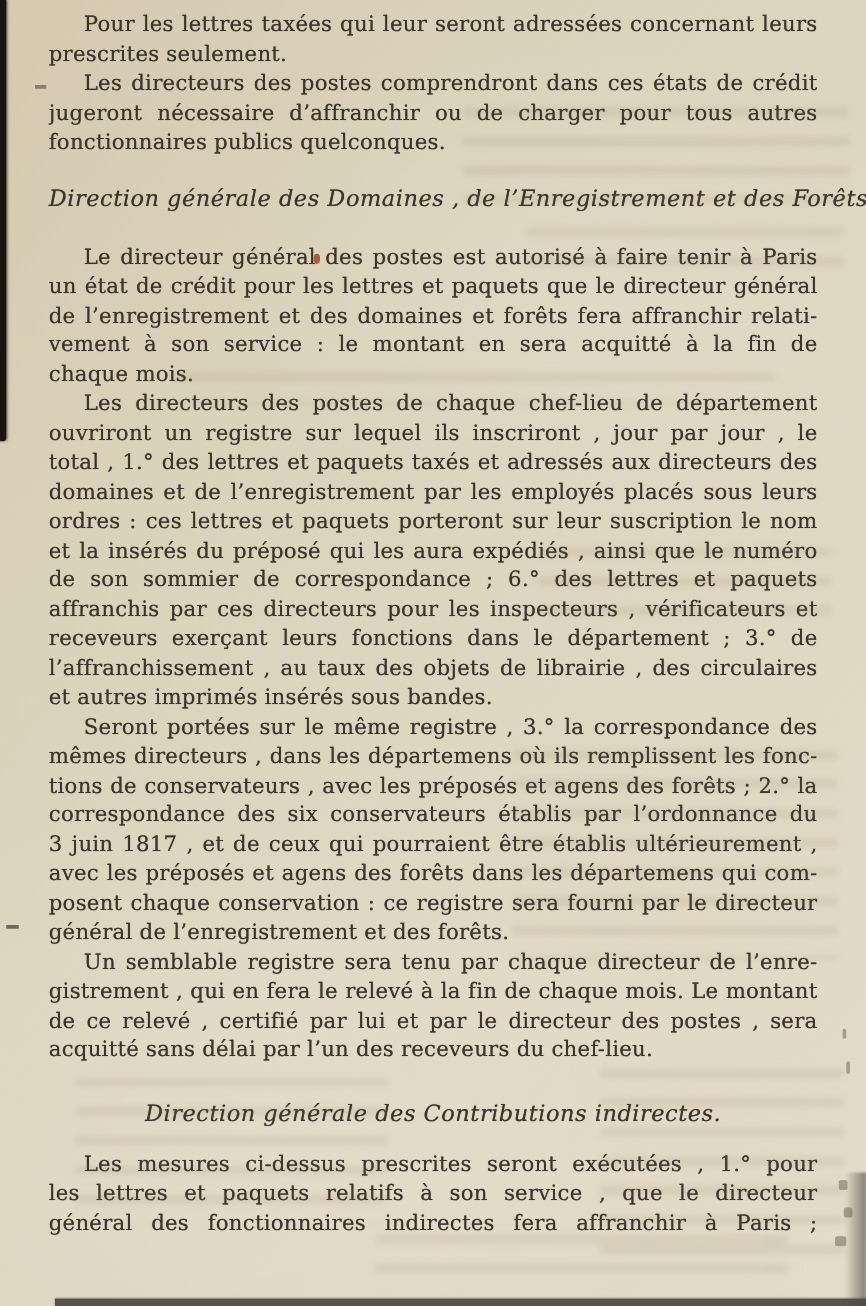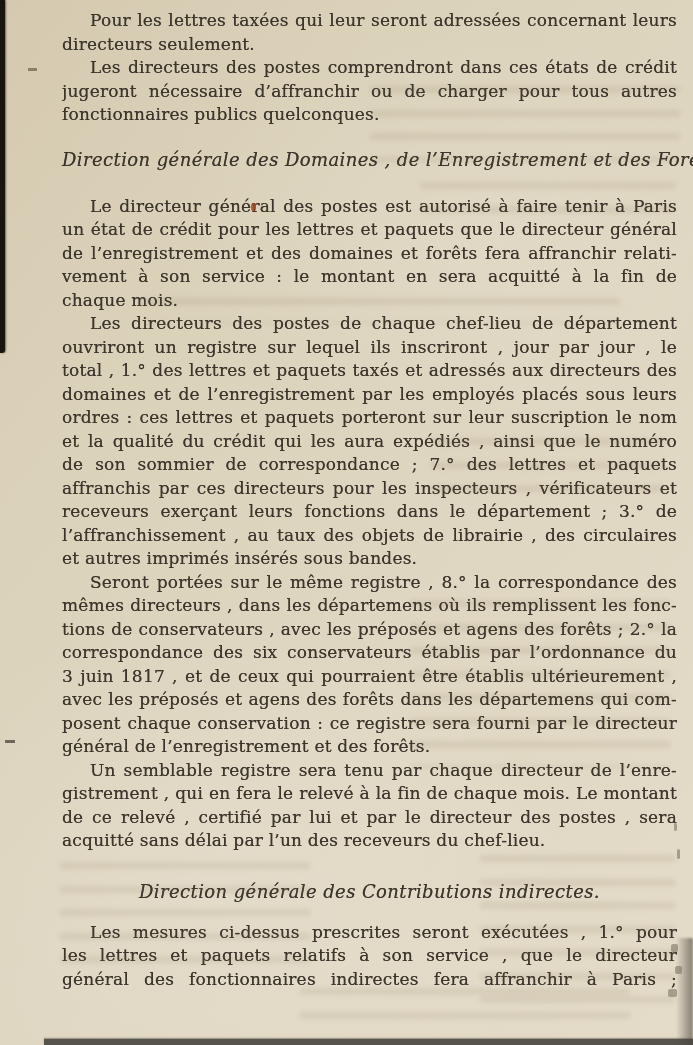--- a/index.html
+++ b/index.html
@@ -9,21 +9,21 @@
     height: 1045px;
     overflow: hidden;
     background:
       radial-gradient(ellipse 420px 300px at 68% 22%, rgba(255,255,255,0.10), transparent 70%),
       radial-gradient(ellipse 500px 380px at 30% 85%, rgba(255,255,255,0.12), transparent 75%),
       linear-gradient(128deg, #d5cab0 0%, #dbd2ba 28%, #dfd6c1 55%, #e4dcc9 100%);
     font-family: "DejaVu Serif", "Liberation Serif", serif;
   }
   .text-block {
     position: absolute;
-    left: 62px;
+    left: 39px;
     top: 9px;
     width: 615px;
     color: #3b352b;
     font-size: 17px;
     line-height: 23.5px;
     letter-spacing: 0.2px;
     text-shadow: 0 0 0.6px rgba(59,53,43,0.75);
   }
   .line {
     height: 23.5px;
@@ -92,50 +92,50 @@
   .sm8 { left: 300px; top: 988px; width: 330px; height: 38px; }
 </style>
 </head>
 <body>
 
 <div class="page">
 
   <div class="text-block">
       <div class="para">
         <div class="line indent">Pour les lettres taxées qui leur seront adressées concernant leurs</div>
-        <div class="line short">directeurs seulement.</div>
+        <div class="line short">prescrites seulement.</div>
       </div>
       <div class="para">
         <div class="line indent">Les directeurs des postes comprendront dans ces états de crédit</div>
         <div class="line">jugeront nécessaire d’affranchir ou de charger pour tous autres</div>
         <div class="line short">fonctionnaires publics quelconques.</div>
       </div>
       <div class="heading h1">Direction générale des Domaines , de l’Enregistrement et des Forêts.</div>
       <div class="para">
         <div class="line indent">Le directeur général des postes est autorisé à faire tenir à Paris</div>
         <div class="line">un état de crédit pour les lettres et paquets que le directeur général</div>
         <div class="line">de l’enregistrement et des domaines et forêts fera affranchir relati-</div>
         <div class="line">vement à son service : le montant en sera acquitté à la fin de</div>
         <div class="line short">chaque mois.</div>
       </div>
       <div class="para">
         <div class="line indent">Les directeurs des postes de chaque chef-lieu de département</div>
         <div class="line">ouvriront un registre sur lequel ils inscriront , jour par jour , le</div>
         <div class="line">total , 1.° des lettres et paquets taxés et adressés aux directeurs des</div>
         <div class="line">domaines et de l’enregistrement par les employés placés sous leurs</div>
         <div class="line">ordres : ces lettres et paquets porteront sur leur suscription le nom</div>
-        <div class="line">et la qualité du crédit qui les aura expédiés , ainsi que le numéro</div>
-        <div class="line">de son sommier de correspondance ; 7.° des lettres et paquets</div>
+        <div class="line">et la insérés du préposé qui les aura expédiés , ainsi que le numéro</div>
+        <div class="line">de son sommier de correspondance ; 6.° des lettres et paquets</div>
         <div class="line">affranchis par ces directeurs pour les inspecteurs , vérificateurs et</div>
         <div class="line">receveurs exerçant leurs fonctions dans le département ; 3.° de</div>
         <div class="line">l’affranchissement , au taux des objets de librairie , des circulaires</div>
         <div class="line short">et autres imprimés insérés sous bandes.</div>
       </div>
       <div class="para">
-        <div class="line indent">Seront portées sur le même registre , 8.° la correspondance des</div>
+        <div class="line indent">Seront portées sur le même registre , 3.° la correspondance des</div>
         <div class="line">mêmes directeurs , dans les départemens où ils remplissent les fonc-</div>
         <div class="line">tions de conservateurs , avec les préposés et agens des forêts ; 2.° la</div>
         <div class="line">correspondance des six conservateurs établis par l’ordonnance du</div>
         <div class="line">3 juin 1817 , et de ceux qui pourraient être établis ultérieurement ,</div>
         <div class="line">avec les préposés et agens des forêts dans les départemens qui com-</div>
         <div class="line">posent chaque conservation : ce registre sera fourni par le directeur</div>
         <div class="line short">général de l’enregistrement et des forêts.</div>
       </div>
       <div class="para">
         <div class="line indent">Un semblable registre sera tenu par chaque directeur de l’enre-</div>

